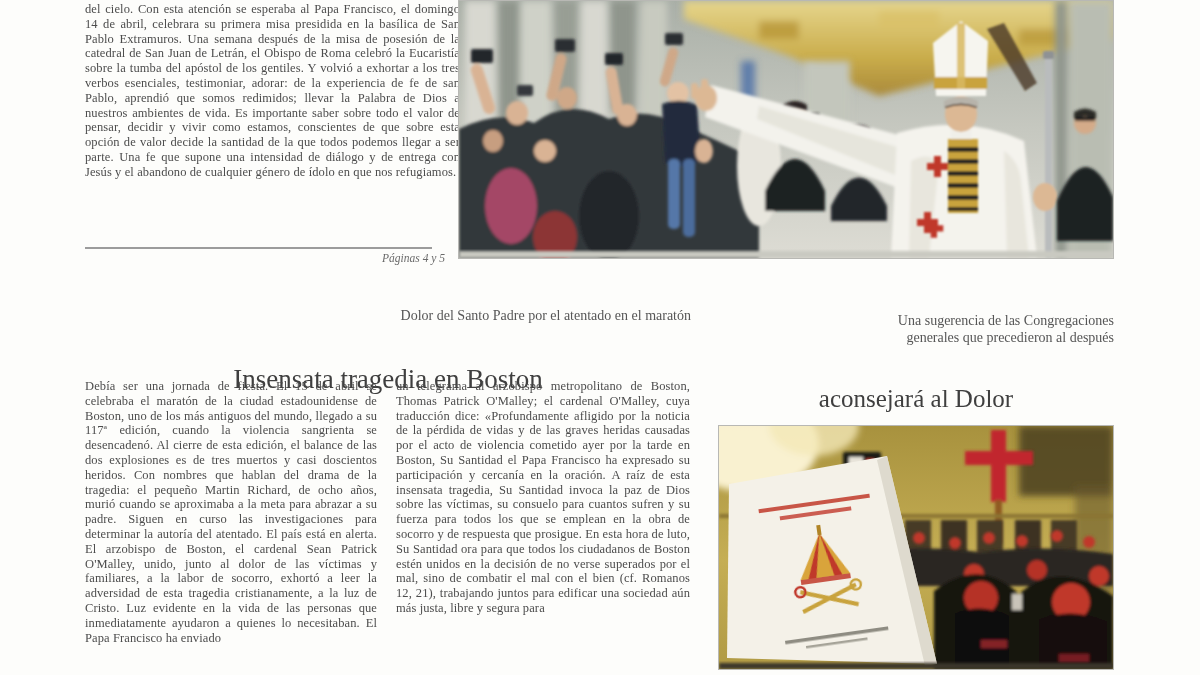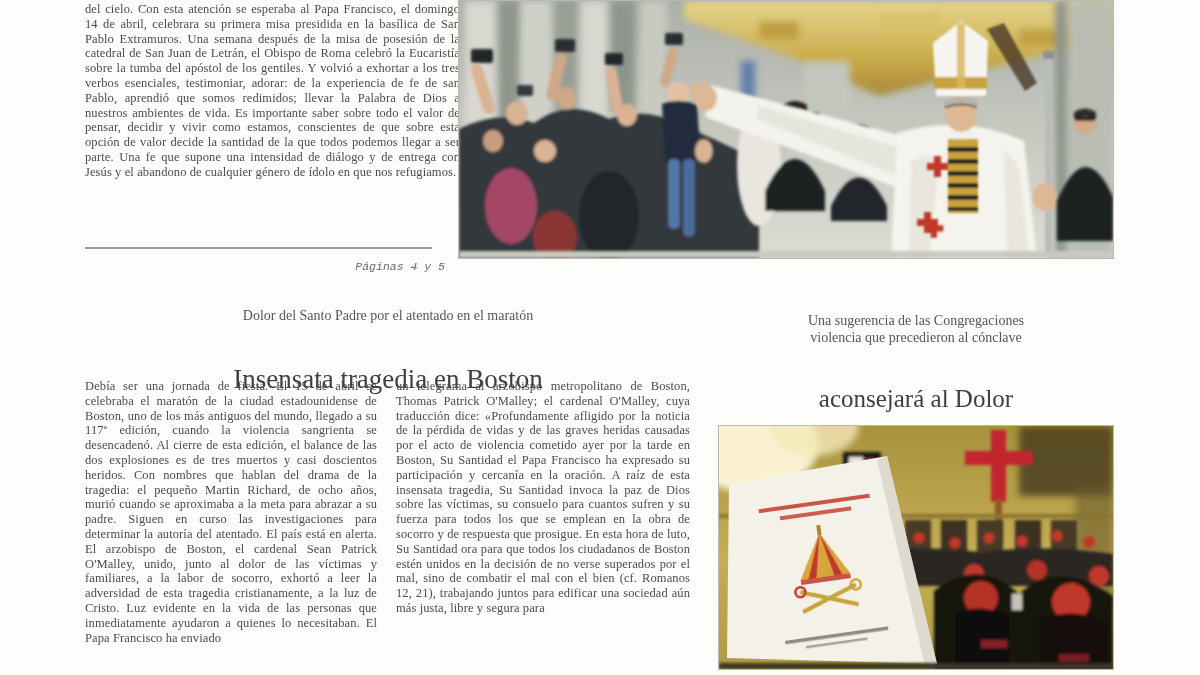--- a/index.html
+++ b/index.html
@@ -11,41 +11,41 @@
     position:absolute; text-align:justify; color:#4c4c4c;
     font-size:12.5px; line-height:14.8px; letter-spacing:.1px;
     filter:blur(.55px); -webkit-hyphens:none; hyphens:none;
   }
   .rule{position:absolute; background:#9c9c9c; height:1.5px;}
   .continuation{
     position:absolute; font-style:italic; color:#6a6a6a; font-size:11.5px;
     text-align:right; filter:blur(.5px);
   }
   .kicker{
-    position:absolute; text-align:center; color:#565656; font-size:14px;
+    position:absolute; text-align:right; color:#565656; font-size:14px;
     line-height:16.5px; filter:blur(.5px);
   }
   .headline{
     position:absolute; text-align:center; color:#3f3f3f; font-weight:normal;
     margin:0; filter:blur(.45px);
   }
   .headline.boston{font-size:27px; line-height:30px;}
   .headline.cardinals{font-size:25px; line-height:29px;}
   .photo{position:absolute; display:block; border:1px solid #b8b8b4; background:#ccc;}
 </style>
 </head>
 <body>
 
 <div class="page">
 
   <div class="bodytext" style="left:85px; top:2px; width:375px; height:238px; overflow:hidden;">del cielo. Con esta atención se esperaba al Papa Francisco, el domingo 14 de abril, celebrara su primera misa presidida en la basílica de San Pablo Extramuros. Una semana después de la misa de posesión de la catedral de San Juan de Letrán, el Obispo de Roma celebró la Eucaristía sobre la tumba del apóstol de los gentiles. Y volvió a exhortar a los tres verbos esenciales, testimoniar, adorar: de la experiencia de fe de san Pablo, aprendió que somos redimidos; llevar la Palabra de Dios a nuestros ambientes de vida. Es importante saber sobre todo el valor de pensar, decidir y vivir como estamos, conscientes de que sobre esta opción de valor decide la santidad de la que todos podemos llegar a ser parte. Una fe que supone una intensidad de diálogo y de entrega con Jesús y el abandono de cualquier género de ídolo en que nos refugiamos.</div>
 
   <div class="rule" style="left:85px; top:247px; width:347px;"></div>
 
-  <div class="continuation" style="left:285px; top:260px; width:160px;font-family:Liberation Mono, monospace;">Páginas 4 y 5</div>
+  <div class="continuation" style="left:285px; top:252px; width:160px;">Páginas 4 y 5</div>
 
   <svg class="photo" style="left:458px; top:0px;" width="654" height="257" viewBox="0 0 654 257">
     <defs>
       <filter id="b1" x="-20%" y="-20%" width="140%" height="140%">
           <feGaussianBlur stdDeviation="1.6"></feGaussianBlur>
         </filter>
       <filter id="b2" x="-30%" y="-30%" width="160%" height="160%">
           <feGaussianBlur stdDeviation="3.5"></feGaussianBlur>
         </filter>
       <filter id="b3" x="-20%" y="-20%" width="140%" height="140%">
@@ -177,21 +177,21 @@
   </svg>
 
   <div class="kicker" style="left:85px; top:308px; width:606px;">Dolor del Santo Padre por el atentado en el maratón</div>
   <h1 class="headline boston" style="left:85px; top:332px; width:606px;margin-top:32px;">Insensata tragedia en Boston</h1>
 
   <div class="bodytext" style="left:85px; top:379px; width:292px; height:296px; overflow:hidden;">Debía ser una jornada de fiesta. El 15 de abril se celebraba el maratón de la ciudad estadounidense de Boston, uno de los más antiguos del mundo, llegado a su 117ª edición, cuando la violencia sangrienta se desencadenó. Al cierre de esta edición, el balance de las dos explosiones es de tres muertos y casi doscientos heridos. Con nombres que hablan del drama de la tragedia: el pequeño Martin Richard, de ocho años, murió cuando se aproximaba a la meta para abrazar a su padre. Siguen en curso las investigaciones para determinar la autoría del atentado. El país está en alerta. El arzobispo de Boston, el cardenal Sean Patrick O'Malley, unido, junto al dolor de las víctimas y familiares, a la labor de socorro, exhortó a leer la adversidad de esta tragedia cristianamente, a la luz de Cristo. Luz evidente en la vida de las personas que inmediatamente ayudaron a quienes lo necesitaban. El Papa Francisco ha enviado</div>
   <div class="bodytext" style="left:396px; top:379px; width:294px; height:296px; overflow:hidden;">un telegrama al arzobispo metropolitano de Boston, Thomas Patrick O'Malley; el cardenal O'Malley, cuya traducción dice: «Profundamente afligido por la noticia de la pérdida de vidas y de las graves heridas causadas por el acto de violencia cometido ayer por la tarde en Boston, Su Santidad el Papa Francisco ha expresado su participación y cercanía en la oración. A raíz de esta insensata tragedia, Su Santidad invoca la paz de Dios sobre las víctimas, su consuelo para cuantos sufren y su fuerza para todos los que se emplean en la obra de socorro y de respuesta que prosigue. En esta hora de luto, Su Santidad ora para que todos los ciudadanos de Boston estén unidos en la decisión de no verse superados por el mal, sino de combatir el mal con el bien (cf. Romanos 12, 21), trabajando juntos para edificar una sociedad aún más justa, libre y segura para</div>
 
   <div class="kicker" style="left:718px; top:313px; width:396px;">
     <span>Una sugerencia de las Congregaciones</span><br>
-    <span>violencia que precedieron al cónclave</span>
+    <span>generales que precedieron al después</span>
   </div>
   <h1 class="headline cardinals" style="left:718px; top:355px; width:396px;">
     <br>
     <span>aconsejará al Dolor</span>
   </h1>
 
   <svg class="photo" style="left:718px; top:425px;" width="394" height="243" viewBox="0 0 394 243">
     <defs>
       <filter id="c1" x="-20%" y="-20%" width="140%" height="140%">
           <feGaussianBlur stdDeviation="1.6"></feGaussianBlur>

